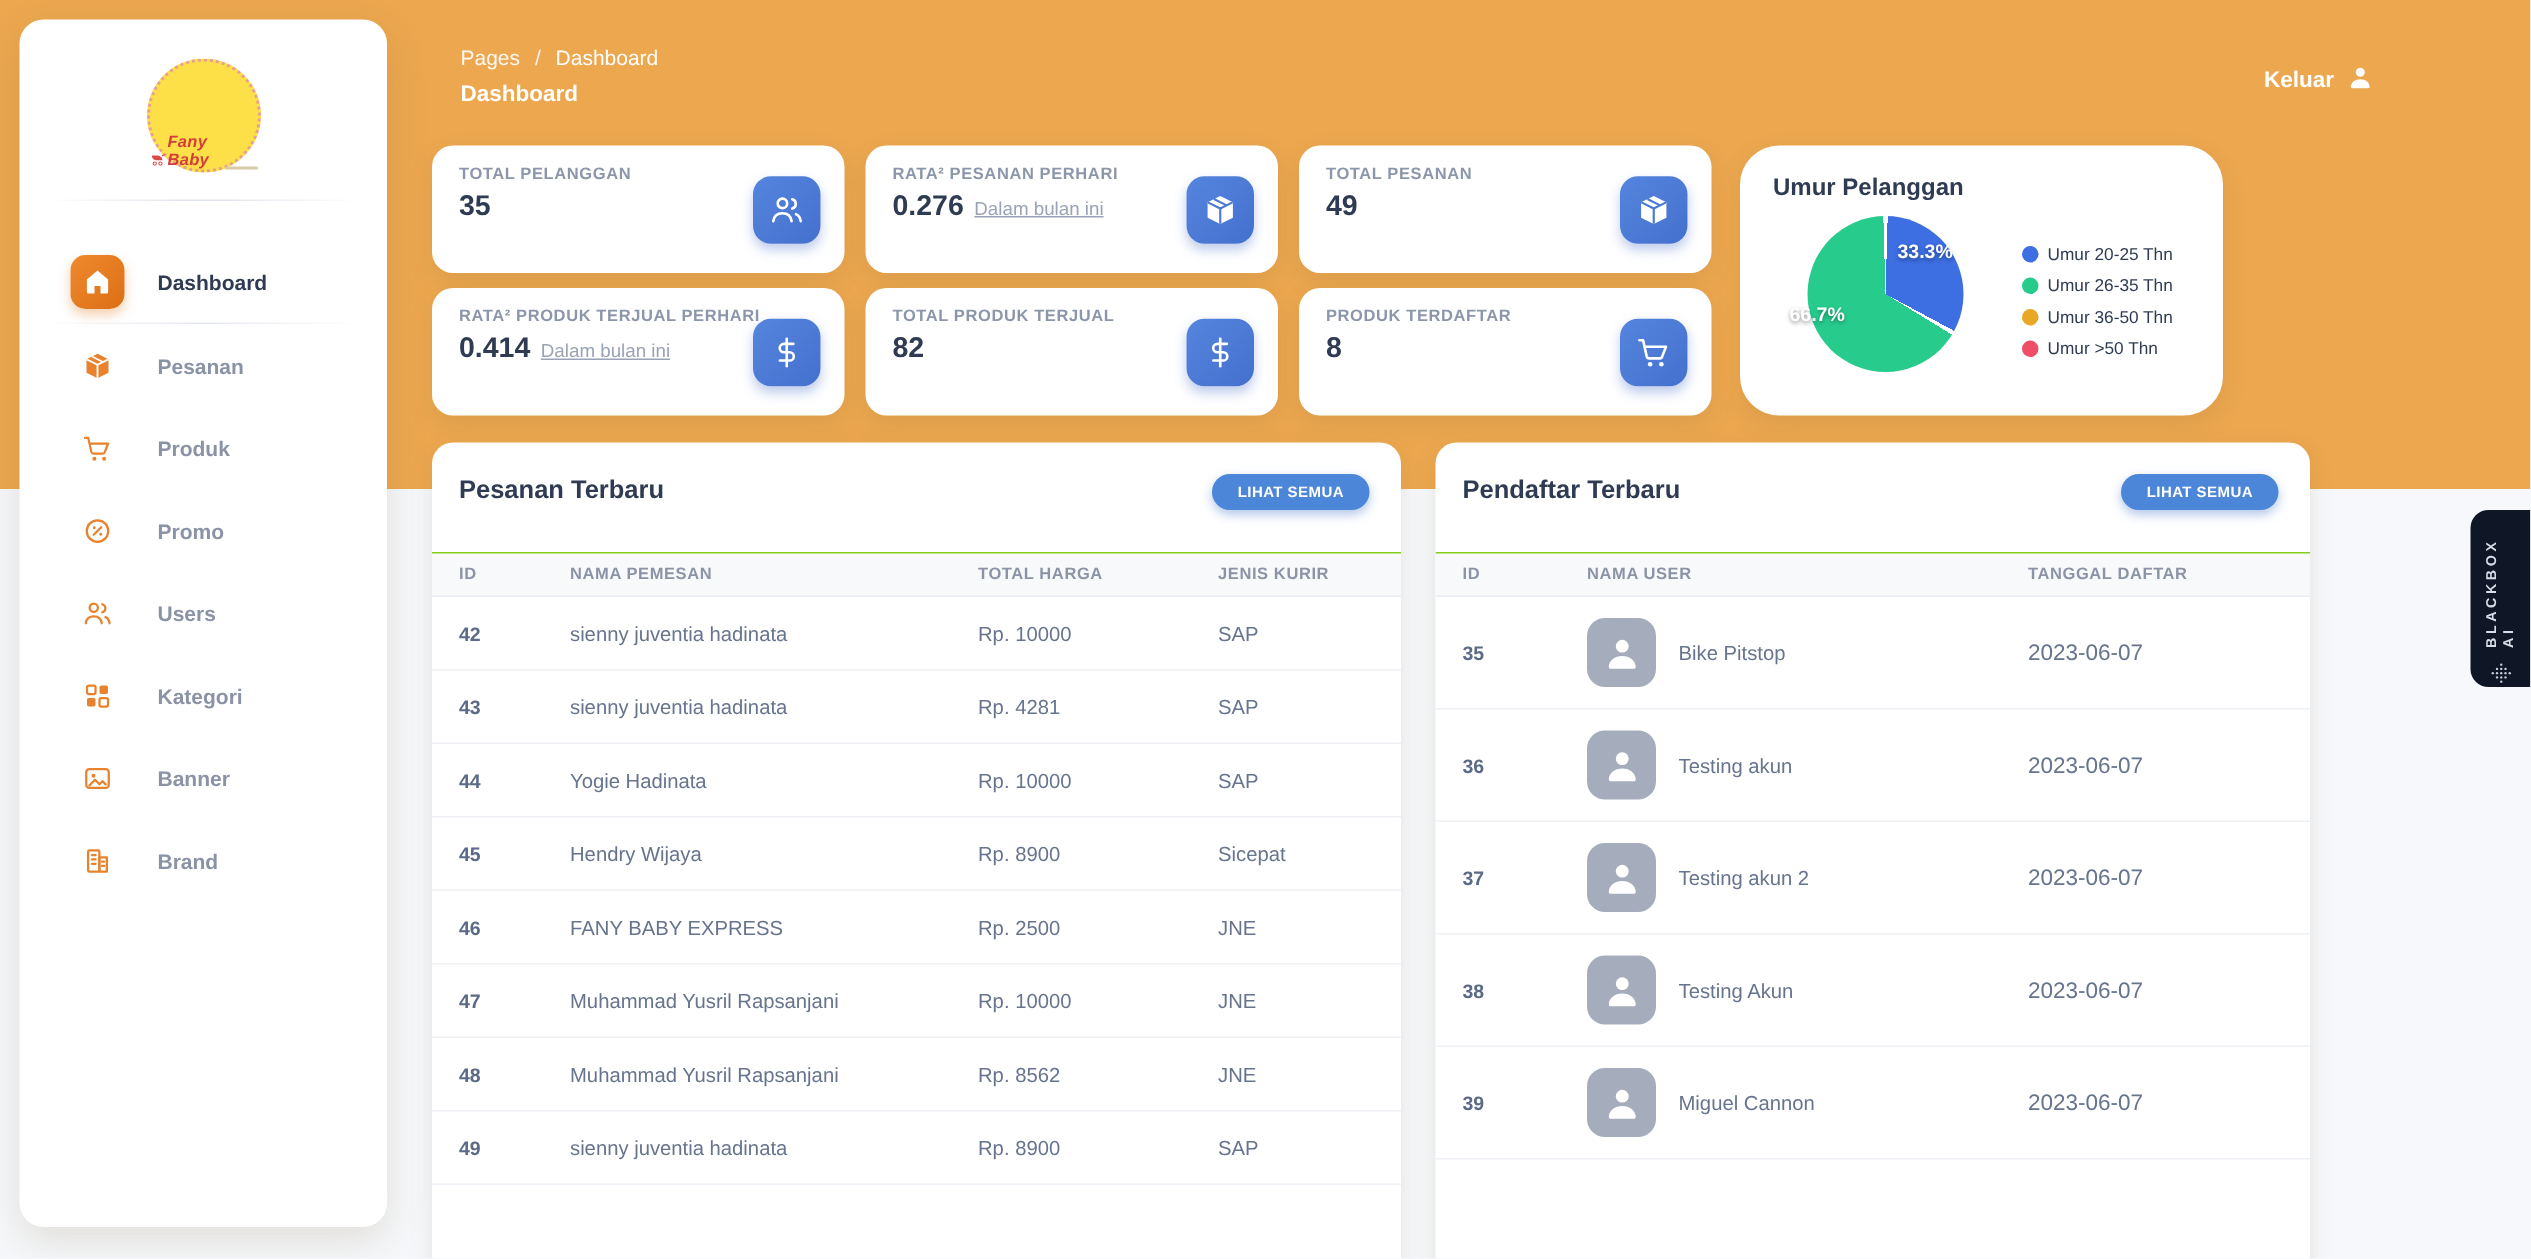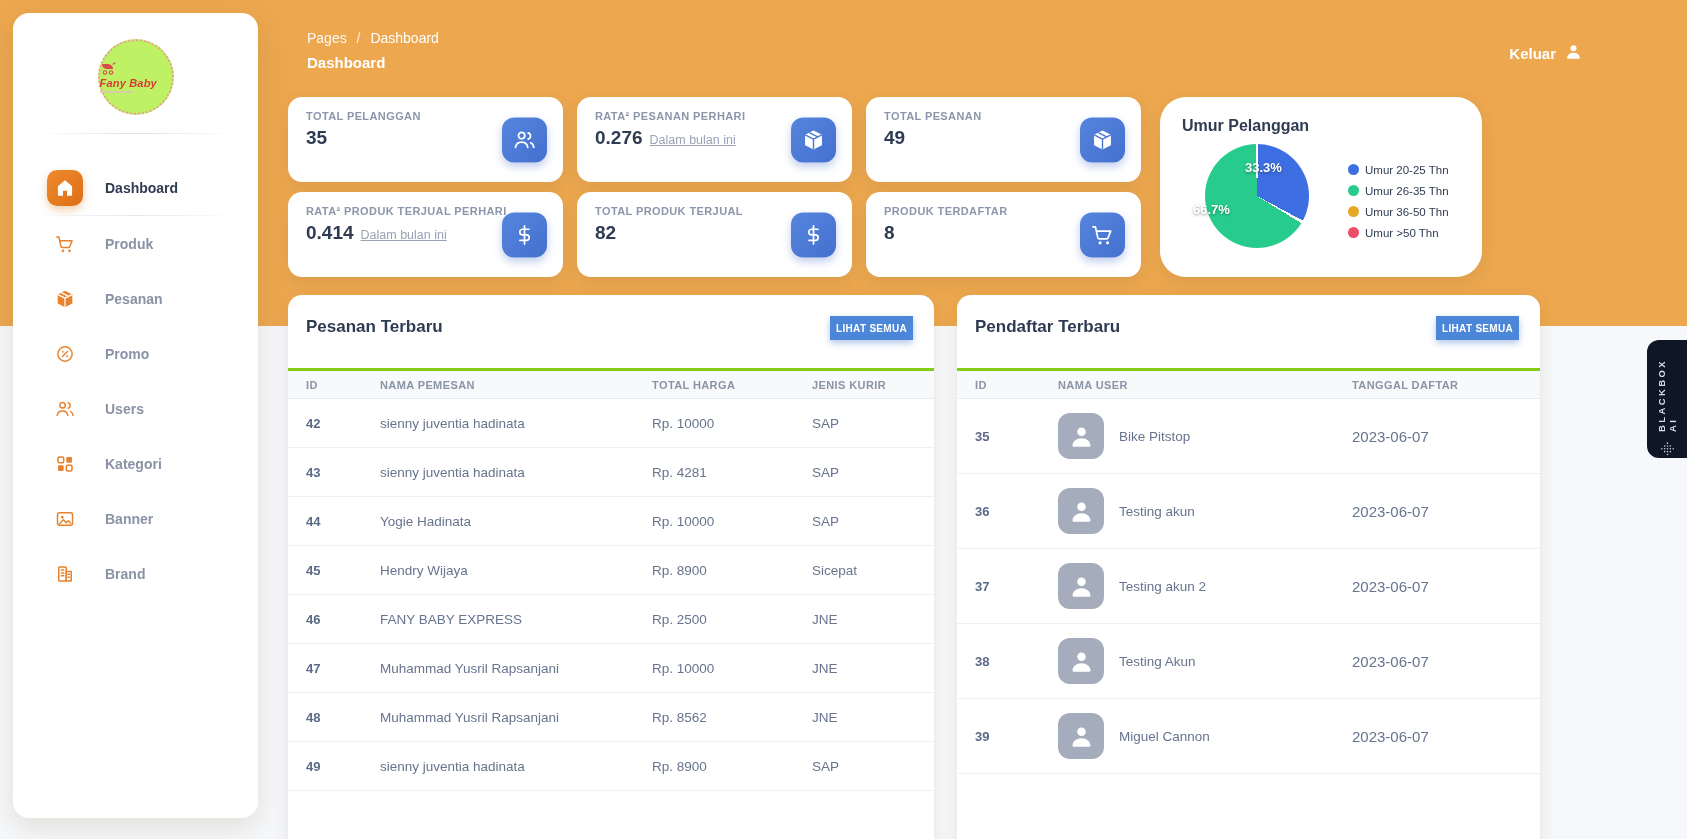--- a/index.html
+++ b/index.html
@@ -7,22 +7,22 @@
   body { font-family:"Liberation Sans","DejaVu Sans",sans-serif; background:#F6F8FB; }
   #app { position:relative; width:1687px; height:839px; overflow:hidden; background:#F6F8FB; }
 
   
   .orange-band { position:absolute; left:0; top:0; width:100%; height:326px; background:#ECA74F; }
 
   
   .sidebar { position:absolute; left:13px; top:13px; width:245px; height:805px;
     background:#fff; border-radius:16px; box-shadow:0 10px 28px rgba(120,95,45,.16); z-index:5; }
   .logo-circle { width:76px; height:76px; margin:26px auto 0; border-radius:50%;
-    background:#bef264; border:2px dotted #E9A08C; display:flex; flex-direction:column;
-    align-items:flex-start; justify-content:center; gap:2px; }
+    background:#fde047; border:2px dotted #E9A08C; display:flex; 
+    align-items:flex-end; justify-content:center; gap:2px; }
   .logo-circle svg { width:16px; height:13px; }
   .logo-text { color:#D43C3C; font-size:11px; font-weight:700; font-style:italic; letter-spacing:.2px; }
   .logo-sub { width:34px; height:2px; background:#D9CBA8; border-radius:1px; }
   .sidebar-divider { height:1px; margin:18px 18px 0; background:linear-gradient(90deg,rgba(0,0,0,0),#DDE1EA,rgba(0,0,0,0)); }
   .menu { margin-top:26px; }
   .menu-item { display:flex; align-items:center; height:55px; padding-left:34px; cursor:pointer; }
   .icon-box { width:36px; height:36px; border-radius:10px; display:flex; align-items:center; justify-content:center;
     color:#E8822D; --icon-bg:#ffffff; flex:0 0 auto; }
   .menu-item.active .icon-box { background:linear-gradient(135deg,#EE8A2E,#DD6E14); color:#fff; --icon-bg:#E2771C;
     box-shadow:0 4px 8px rgba(222,120,25,.35); }
@@ -56,39 +56,39 @@
   .stat-icon svg { width:23px; height:23px; }
 
   
   .age-card { position:absolute; left:1160px; top:97px; width:322px; height:180px; z-index:4;
     background:#fff; border-radius:26px; box-shadow:0 6px 16px rgba(130,100,50,.14); }
   .age-title { position:absolute; left:22px; top:20px; font-size:16px; font-weight:700; color:#2F3B52; }
   .pie-wrap { position:absolute; left:45px; top:47px; width:104px; height:104px; }
   .pie { width:104px; height:104px; border-radius:50%; }
   .pie-label { position:absolute; font-size:13px; font-weight:700; color:#fff;
     text-shadow:0 1px 3px rgba(0,0,0,.4); }
-  .pie-label.pos-0 { left:40px; top:16px; }
+  .pie-label.pos-0 { left:60px; top:16px; }
   .pie-label.pos-1 { left:-12px; top:58px; }
   .legend { position:absolute; left:188px; top:62px; }
   .legend-row { display:flex; align-items:center; height:21px; gap:6px; }
   .legend-dot { width:11px; height:11px; border-radius:50%; flex:0 0 auto; }
   .legend-text { font-size:11.5px; color:#2F3B52; }
 
   
   .table-card { position:absolute; top:295px; z-index:4; background:#fff; border-radius:14px;
     box-shadow:0 6px 16px rgba(130,100,50,.14); height:640px; overflow:hidden; }
   .table-card.orders { left:288px; width:646px; }
   .table-card.regs  { left:957px; width:583px; }
   .card-head { position:relative; height:73px; }
   .card-title { position:absolute; left:18px; top:22px; font-size:17px; font-weight:700; color:#2F3B52; }
-  .view-all { position:absolute; right:21px; top:21px; height:24px; padding:0 6px; border:none;
-    border-radius:0; background:#4C86D8; color:#fff; font-size:10px; font-weight:700;
+  .view-all { position:absolute; right:21px; top:21px; height:24px; padding:0 17px; border:none;
+    border-radius:12px; background:#4C86D8; color:#fff; font-size:10px; font-weight:700;
     letter-spacing:.3px; font-family:inherit; cursor:pointer; box-shadow:0 3px 7px rgba(60,110,200,.4); }
   table { width:100%; border-collapse:collapse; }
-  thead th { height:29px; background:#F7F9FB; border-top:3px solid #84cc16; border-bottom:1px solid #E8ECF1;
+  thead th { height:29px; background:#F7F9FB; border-top:1px solid #84cc16; border-bottom:1px solid #E8ECF1;
     font-size:11px; font-weight:700; letter-spacing:.4px; color:#8B93A7; text-align:left; text-transform:uppercase; }
   th.first, td.first { padding-left:18px; }
   .orders td { height:49px; }
   .regs td { height:75px; }
   td { border-bottom:1px solid #EDF0F4; font-size:13.5px; color:#67748E; }
   td.id-cell { font-weight:700; color:#5A6A87; font-size:13px; }
   .user-cell { display:flex; align-items:center; gap:15px; }
   .avatar { width:46px; height:46px; border-radius:12px; background:#A5ADBD; display:flex;
     align-items:center; justify-content:center; color:#fff; flex:0 0 auto; }
   .avatar svg { width:27px; height:27px; }
@@ -126,35 +126,35 @@
             <svg viewBox="0 0 24 24">
               <path d="M12 2.8 3.5 9.9V20a1.2 1.2 0 0 0 1.2 1.2h4.9v-6h4.8v6h4.9A1.2 1.2 0 0 0 20.5 20V9.9Z" fill="currentColor"></path>
             </svg>
           </span>
           <span class="menu-label">Dashboard</span>
         </div>
         <div class="menu-divider"></div>
         <div class="menu-item">
           <span class="icon-box">
             <svg viewBox="0 0 24 24">
+              <path d="M12 2.2 20.8 6.6V17.4L12 21.8 3.2 17.4V6.6Z" fill="currentColor"></path>
+              <path d="M3.4 6.7 12 11l8.6-4.3M12 11v10.6M7.6 4.4l8.8 4.4" stroke="var(--icon-bg,#fff)" stroke-width="1.5" fill="none" stroke-linejoin="round"></path>
+            </svg>
+          </span>
+          <span class="menu-label">Pesanan</span>
+        </div>
+        <div class="menu-item">
+          <span class="icon-box">
+            <svg viewBox="0 0 24 24">
               <circle cx="9.5" cy="20.2" r="1.6" fill="currentColor"></circle>
               <circle cx="17.3" cy="20.2" r="1.6" fill="currentColor"></circle>
               <path stroke="currentColor" stroke-width="1.8" fill="none" stroke-linecap="round" stroke-linejoin="round" d="M2 3.5h2.6l2.5 11.2a1.8 1.8 0 0 0 1.8 1.4h7.3a1.8 1.8 0 0 0 1.7-1.4L20.5 8H6"></path>
             </svg>
           </span>
           <span class="menu-label">Produk</span>
-        </div>
-        <div class="menu-item">
-          <span class="icon-box">
-            <svg viewBox="0 0 24 24">
-              <path d="M12 2.2 20.8 6.6V17.4L12 21.8 3.2 17.4V6.6Z" fill="currentColor"></path>
-              <path d="M3.4 6.7 12 11l8.6-4.3M12 11v10.6M7.6 4.4l8.8 4.4" stroke="var(--icon-bg,#fff)" stroke-width="1.5" fill="none" stroke-linejoin="round"></path>
-            </svg>
-          </span>
-          <span class="menu-label">Pesanan</span>
         </div>
         <div class="menu-item">
           <span class="icon-box">
             <svg viewBox="0 0 24 24">
               <circle stroke="currentColor" stroke-width="1.8" fill="none" stroke-linecap="round" stroke-linejoin="round" cx="12" cy="12" r="8.6"></circle>
               <path stroke="currentColor" stroke-width="1.8" fill="none" stroke-linecap="round" stroke-linejoin="round" d="M9 15 15 9"></path>
               <circle cx="9.4" cy="9.4" r="1.15" fill="currentColor"></circle>
               <circle cx="14.6" cy="14.6" r="1.15" fill="currentColor"></circle>
             </svg>
           </span>

